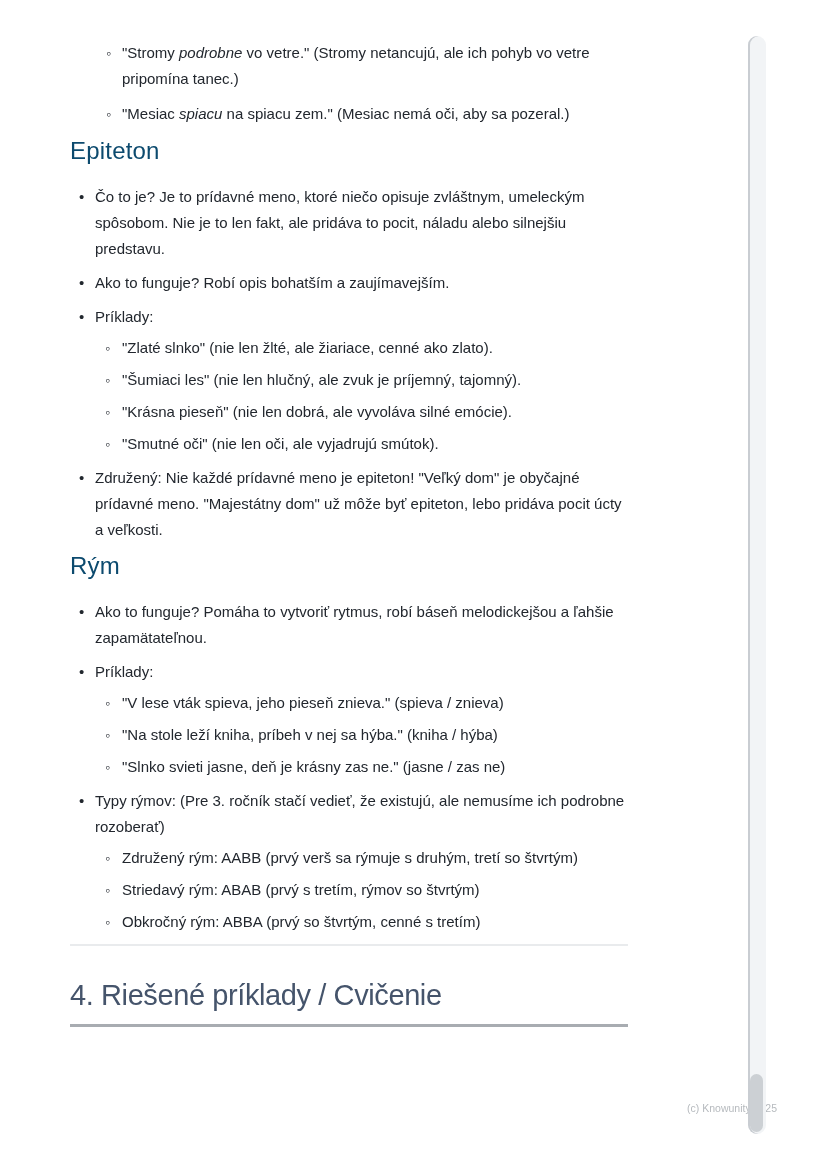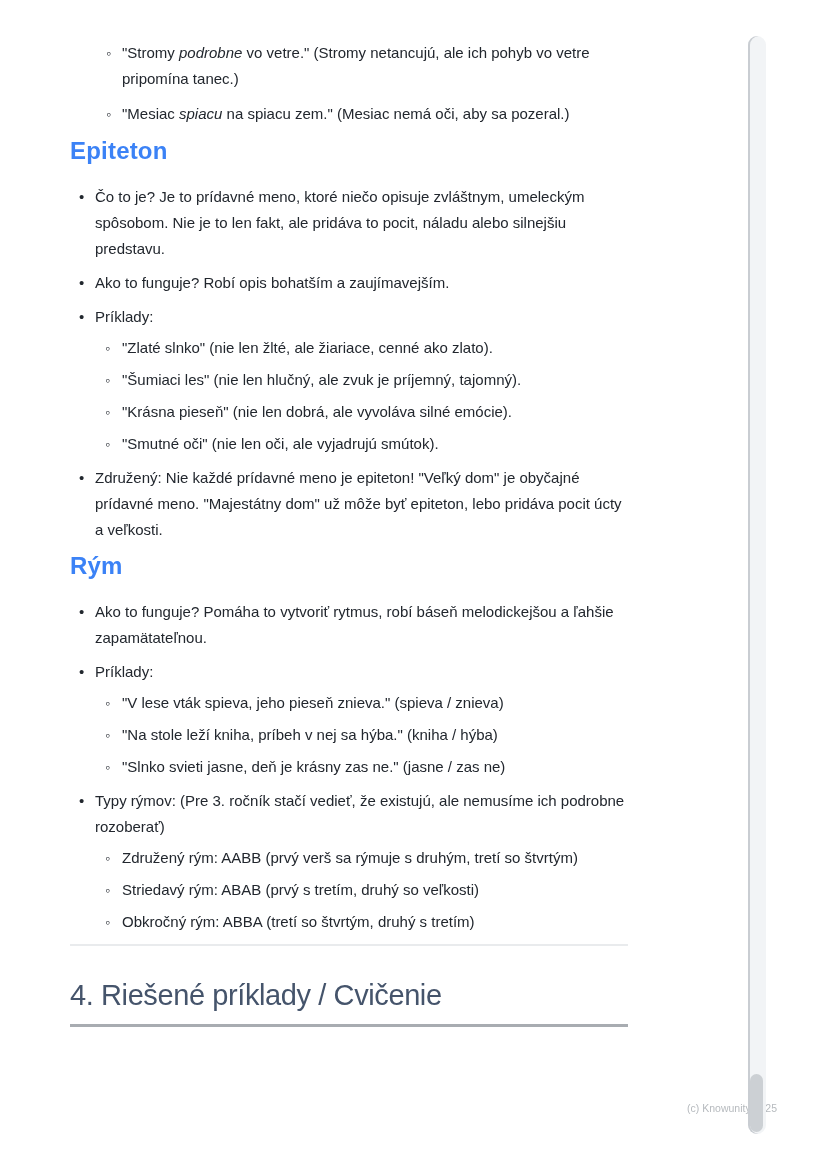--- a/index.html
+++ b/index.html
@@ -14,21 +14,21 @@
   .o-list > li{position:relative;margin-bottom:6px;}
   .o-list > li::before{content:"◦";position:absolute;top:0;font-size:14px;color:#22272e;}
   .intro > li{padding-left:52px;margin-bottom:9px;}
   .intro > li::before{left:36px;}
   .nested{margin-top:5px;}
   .nested > li{padding-left:27px;}
   .nested > li::before{left:10px;}
   strong{font-weight:400;}
   em{font-style:italic;}
   h2{
-    font-size:24px;line-height:30px;font-weight:700;color:#3b82f6;
+    font-size:24px;line-height:30px;font-weight:400;color:#0c4a6e;
     margin:8px 0 18px 0;letter-spacing:0.2px;
   }
   h1{
     font-size:29px;line-height:38px;font-weight:400;color:#45546b;
     margin:30px 0 10px 0;letter-spacing:-0.4px;
   }
   hr{border:none;margin:0;}
   .hr-light{height:2px;background:#e9ebed;margin-top:9px;}
   .hr-dark{height:3px;background:#a8acb1;}
   .footer{
@@ -102,24 +102,24 @@
           </li>
         </ul>
       </li>
       <li>
         <strong>Typy rýmov:</strong><span> (Pre 3. ročník stačí vedieť, že existujú, ale nemusíme ich podrobne rozoberať)</span>
         <ul class="o-list nested">
           <li>
             <strong>Združený rým:</strong><span> AABB (prvý verš sa rýmuje s druhým, tretí so štvrtým)</span>
           </li>
           <li>
-            <strong>Striedavý rým:</strong><span> ABAB (prvý s tretím, druhý so veľkosti)</span>
+            <strong>Striedavý rým:</strong><span> ABAB (prvý s tretím, rýmov so štvrtým)</span>
           </li>
           <li>
-            <strong>Obkročný rým:</strong><span> ABBA (tretí so štvrtým, druhý s tretím)</span>
+            <strong>Obkročný rým:</strong><span> ABBA (prvý so štvrtým, cenné s tretím)</span>
           </li>
         </ul>
       </li>
     </ul>
 
     <hr class="hr-light">
 
     <h1>4. Riešené príklady / Cvičenie</h1>
 
     <hr class="hr-dark">

